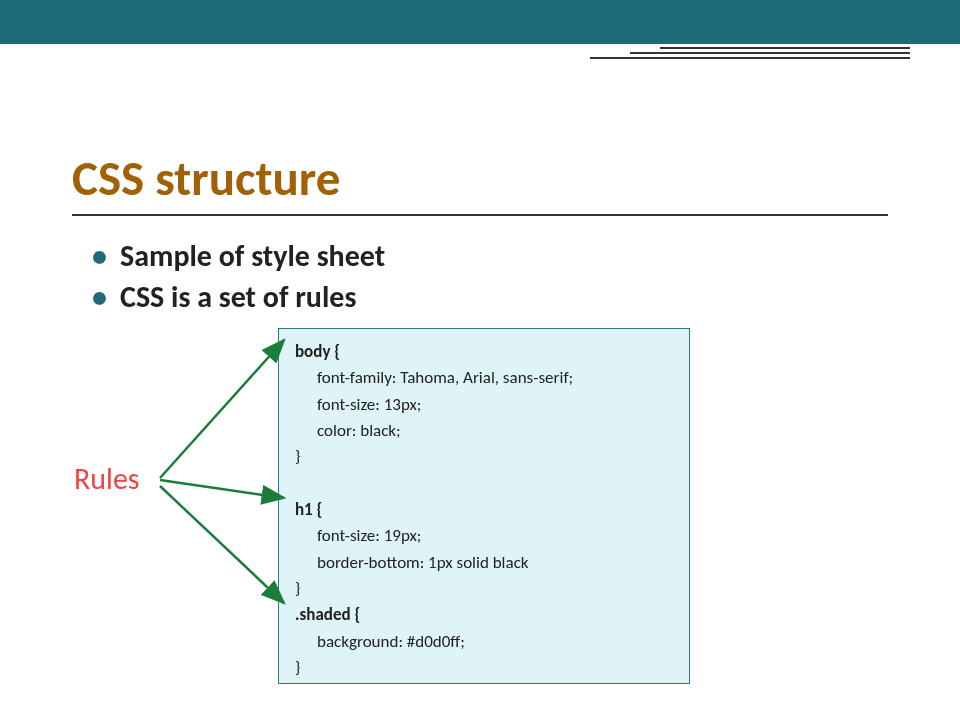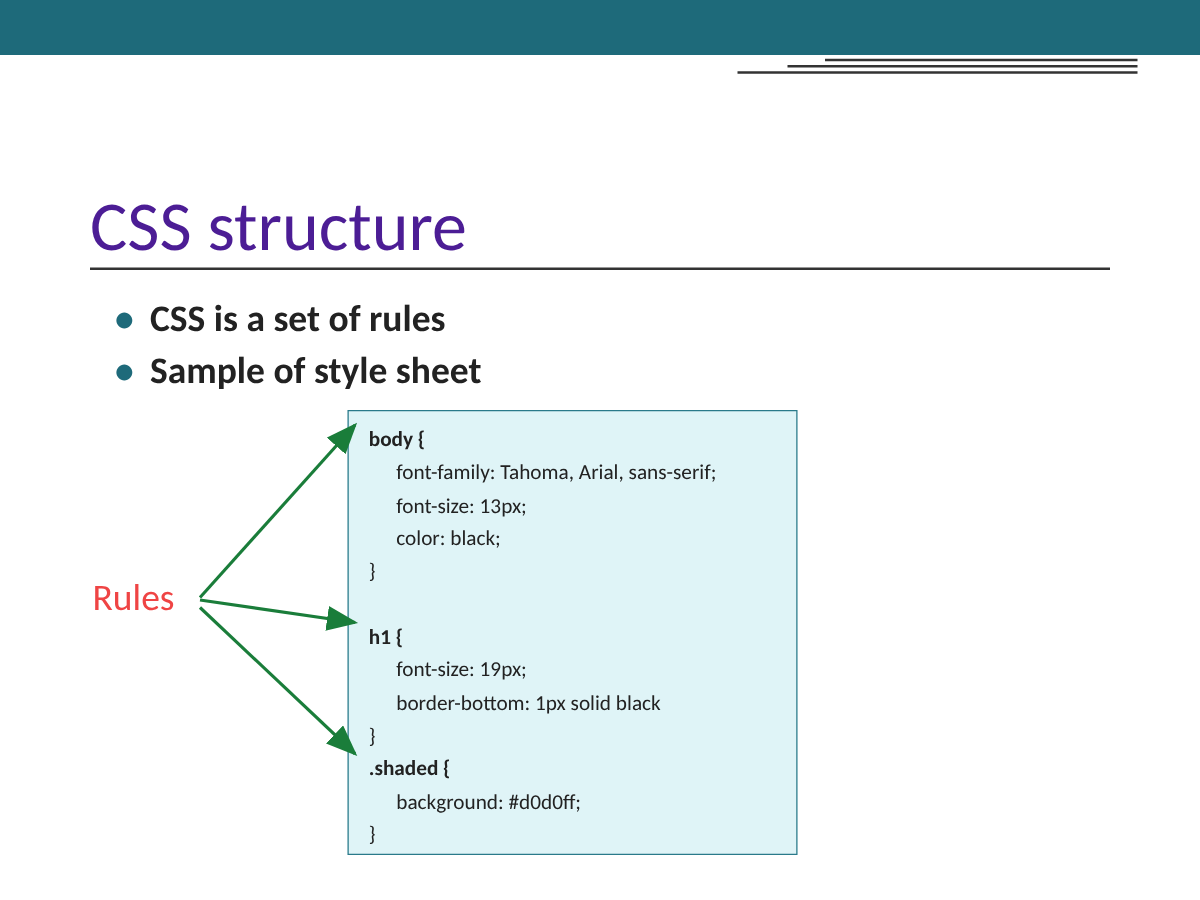--- a/index.html
+++ b/index.html
@@ -30,23 +30,23 @@
     padding-top: 3px;
   }
   .tl { height: 2px; background: #333; }
   .tl1 { width: 250px; }
   .tl2 { width: 280px; }
   .tl3 { width: 320px; }
   .slide-title {
     position: absolute;
     top: 148px;
     left: 72px;
-    font-size: 56px;
-    font-weight: 400;
-    color: #4c1d95;
+    font-size: 49px;
+    font-weight: 700;
+    color: #a16207;
   }
   .title-underline {
     position: absolute;
     top: 214px;
     left: 72px;
     width: 816px;
     height: 2px;
     background: #333;
   }
   .bullets {
@@ -70,21 +70,21 @@
     position: absolute;
     top: 460px;
     left: 74px;
     font-size: 30px;
     color: #ef4444;
   }
   .code-box {
     position: absolute;
     top: 328px;
     left: 278px;
-    width: 360px;
+    width: 412px;
     height: 356px;
     background: #dff4f7;
     border: 1px solid #2a7a8a;
     padding: 10px 16px 10px 16px;
     font-family: Calibri, Arial, sans-serif;
     font-size: 17px;
     color: #222;
     line-height: 1.55;
     white-space: pre;
     overflow: hidden;
@@ -107,22 +107,22 @@
 <div class="top-lines">
   <div class="tl tl1"></div>
   <div class="tl tl2"></div>
   <div class="tl tl3"></div>
 </div>
 
 <h1 class="slide-title">CSS structure</h1>
 <div class="title-underline"></div>
 
 <ul class="bullets">
+  <li>Sample of style sheet</li>
   <li>CSS is a set of rules</li>
-  <li>Sample of style sheet</li>
 </ul>
 
 <div class="rules-label">Rules</div>
 
 <div class="code-box"><span class="sel">body {</span>
 <span class="ind">font-family: Tahoma, Arial, sans-serif;</span>
 <span class="ind">font-size: 13px;</span>
 <span class="ind">color: black;</span>
 <span>}</span>
 

